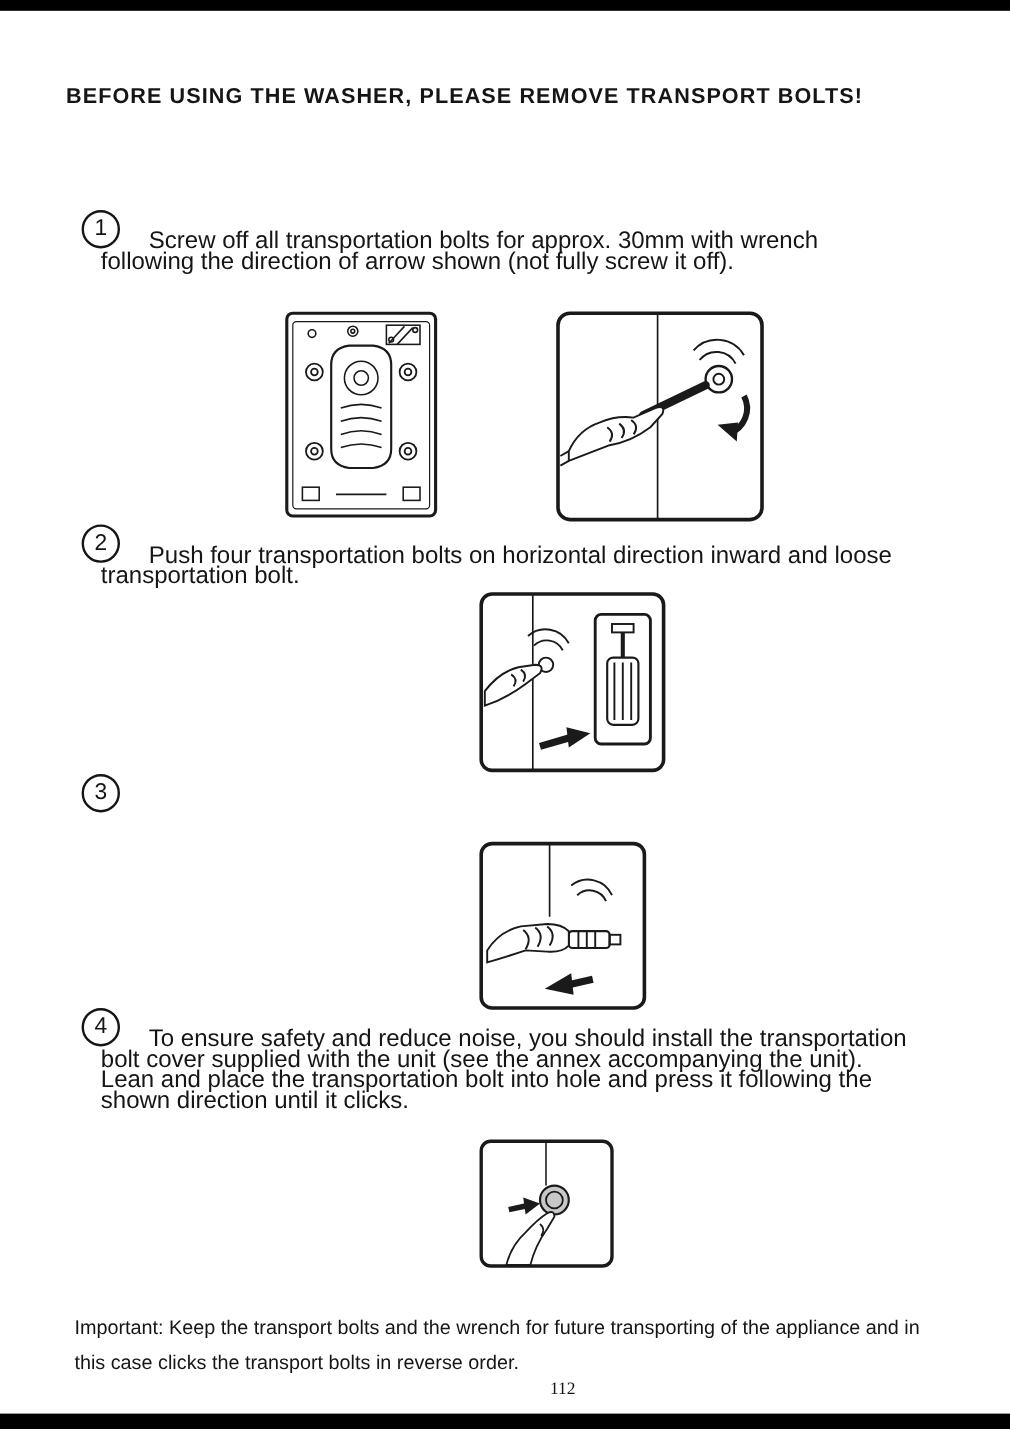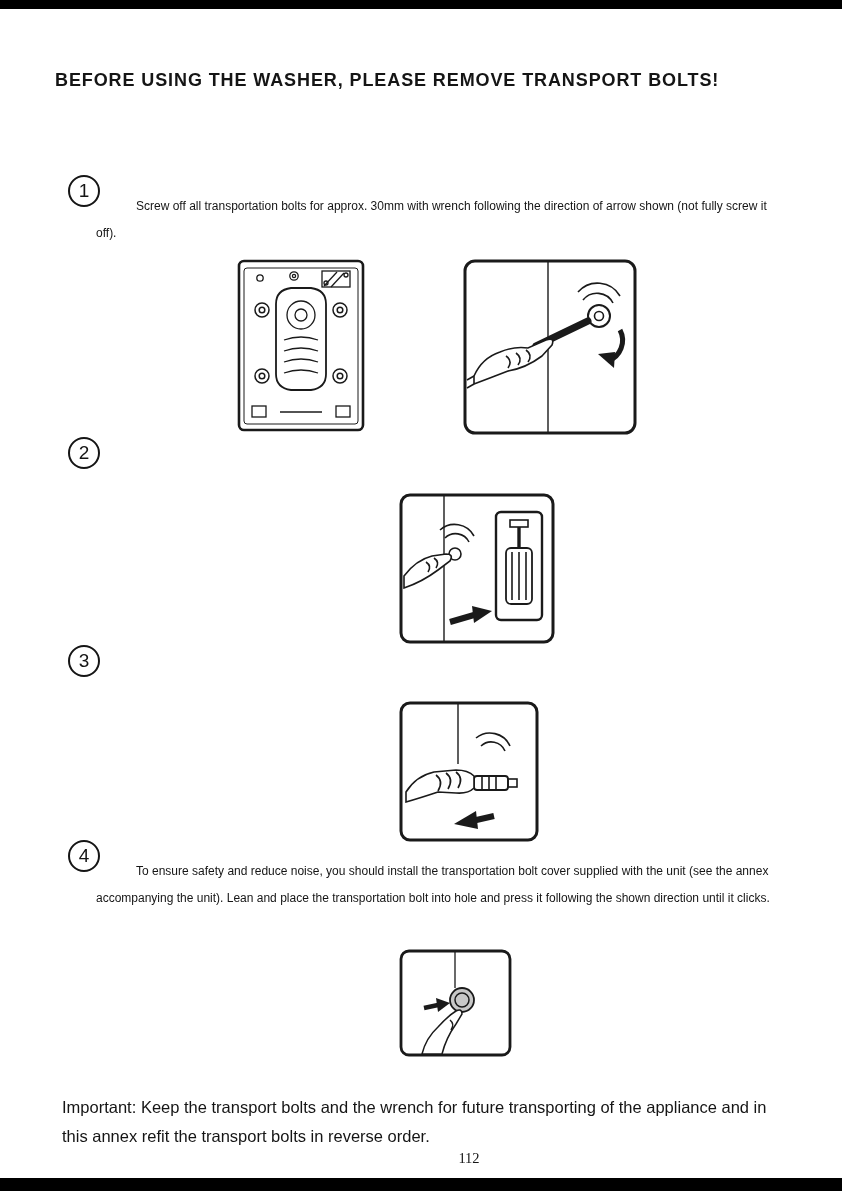--- a/index.html
+++ b/index.html
@@ -21,25 +21,25 @@
     white-space: nowrap;
   }
 
   .step { position: absolute; left: 68px; width: 706px; }
   .badge {
     width: 32px; height: 32px; border: 2px solid #151515; border-radius: 50%;
     display: flex; align-items: center; justify-content: center;
     font-size: 19px; box-sizing: border-box;
   }
   .step p {
-    margin: -14px 0 0 28px;
+    margin: -14px 0 0 16px;
     width: 678px;
     text-indent: 40px;
-    font-size: 12px;
-    line-height: 27px;
+    font-size: 20px;
+    line-height: 17px;
   }
   #step1 { top: 175px; }
   #step2 { top: 437px; }
   #step3 { top: 645px; }
   #step4 { top: 840px; }
 
   .fig-row-1 {
     position: absolute; top: 258px; left: 236px;
     display: flex; gap: 96px; align-items: flex-start;
   }
@@ -137,20 +137,21 @@
           <polygon points="136,96 152,110 153,94" fill="#1a1a1a" stroke="none"></polygon>
         </g>
       </svg>
     </figure>
   </div>
 
   <div class="step" id="step2">
     <div class="badge">
       <span>2</span>
     </div>
+    <p>Push four transportation bolts on horizontal direction inward and loose transportation bolt.</p>
   </div>
 
   <figure class="fig" id="fig-push">
     <svg viewBox="0 0 158 153" width="158" height="153">
       <g fill="none" stroke="#1a1a1a" stroke-width="1.6">
         <rect x="3" y="3" width="152" height="147" rx="9" stroke-width="3"></rect>
         <line x1="46" y1="4" x2="46" y2="149" stroke-width="1.4"></line>
         <path d="M42,38 A22,22 0 0 1 76,44"></path>
         <path d="M47,46 A15,15 0 0 1 71,50"></path>
         <circle cx="57" cy="62" r="6"></circle>
@@ -213,19 +214,19 @@
         <circle cx="64" cy="52" r="12" fill="#c8c8c8" stroke-width="1.8"></circle>
         <circle cx="64" cy="52" r="7"></circle>
         <line x1="26" y1="60" x2="40" y2="57" stroke-width="4.5"></line>
         <polygon points="38,50 52,55 40,64" fill="#1a1a1a" stroke="none"></polygon>
         <path d="M24,106 Q28,90 40,79 Q50,68 58,63 Q64,60 64,66 L58,76 Q48,90 44,106 Z" fill="#ffffff"></path>
         <path d="M52,72 q5,4 1,10"></path>
       </g>
     </svg>
   </figure>
 
-  <p class="important"><span class="lbl">Important:</span><span> Keep the transport bolts and the wrench for future transporting of the appliance and in this annex refit the transport bolts in reverse order.</span></p>
+  <p class="important"><span class="lbl">Important:</span><span> Keep the transport bolts and the wrench for future transporting of the appliance and in this case clicks the transport bolts in reverse order.</span></p>
 
   <div class="pageno">112</div>
 
   <div class="bar-bottom"></div>
 
 </div>
 
 </body></html>

